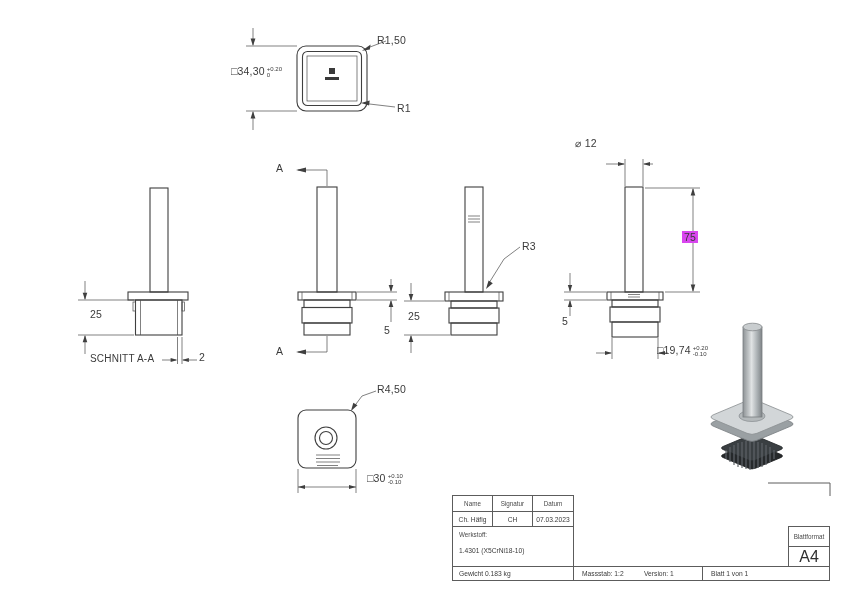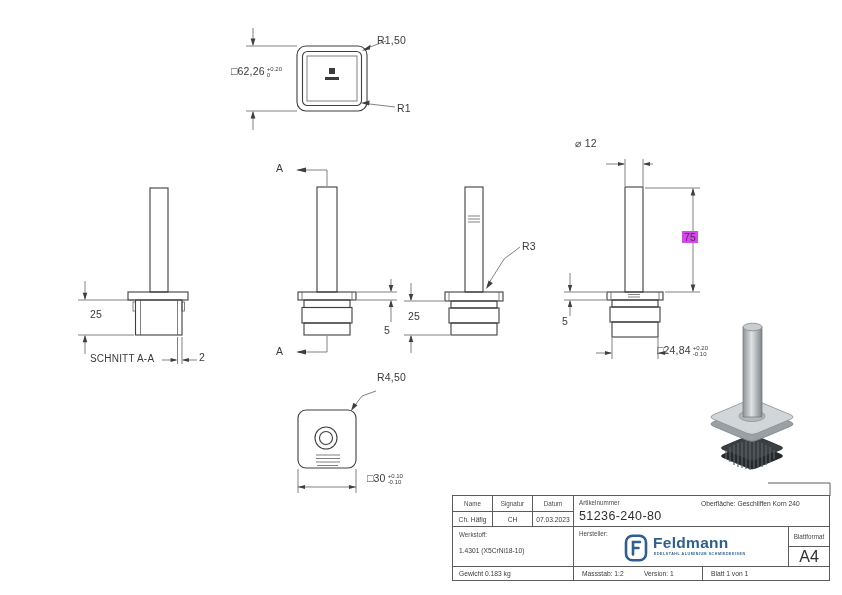--- a/index.html
+++ b/index.html
@@ -227,47 +227,47 @@
     <rect x="743" y="327" width="19" height="90" fill="url(#rodGrad)" stroke="#787d80" stroke-width="0.8"></rect>
     <ellipse cx="752.5" cy="327" rx="9.5" ry="3.8" fill="#c9cdcf" stroke="#85898c" stroke-width="0.8"></ellipse>
   </g>
 
   <g>
     <line x1="768" y1="483" x2="830" y2="483" stroke="#5c5c5c" stroke-width="1"></line>
     <line x1="830" y1="483" x2="830" y2="496" stroke="#5c5c5c" stroke-width="1"></line>
   </g>
 </svg>
 
-<div class="dim" style="left:231px;top:65px"><span>□62,26</span><span class="tol">
+<div class="dim" style="left:231px;top:65px"><span>□34,30</span><span class="tol">
         <span>+0.20</span>
         <span>0</span>
       </span></div>
 <div class="dim" style="left:377px;top:34px">R1,50</div>
 <div class="dim" style="left:397px;top:102px">R1</div>
 
 <div class="dim" style="left:90px;top:308px">25</div>
 <div class="dim sm" style="left:90px;top:353px">SCHNITT A-A</div>
 <div class="dim" style="left:199px;top:351px">2</div>
 
 <div class="dim" style="left:276px;top:162px">A</div>
 <div class="dim" style="left:276px;top:345px">A</div>
 <div class="dim" style="left:384px;top:324px">5</div>
 
 <div class="dim" style="left:522px;top:240px">R3</div>
 <div class="dim" style="left:408px;top:310px">25</div>
 
 <div class="dim" style="left:575px;top:137px">⌀ 12</div>
 <div class="dim bgw" style="left:682px;top:231px">75</div>
 <div class="dim" style="left:562px;top:315px">5</div>
-<div class="dim" style="left:657px;top:344px"><span>□24,84</span><span class="tol">
+<div class="dim" style="left:657px;top:344px"><span>□19,74</span><span class="tol">
         <span>+0.20</span>
         <span>-0.10</span>
       </span></div>
 
-<div class="dim" style="left:377px;top:371px">R4,50</div>
+<div class="dim" style="left:377px;top:383px">R4,50</div>
 <div class="dim" style="left:367px;top:472px"><span>□30</span><span class="tol">
         <span>+0.10</span>
         <span>-0.10</span>
       </span></div>
 
 <div class="tb">
 
   <div class="cell cc lbl" style="left:0;top:0;width:41px;height:17px">Name</div>
   <div class="cell cc lbl" style="left:40px;top:0;width:41px;height:17px">Signatur</div>
   <div class="cell cc lbl" style="left:80px;top:0;width:42px;height:17px">Datum</div>
@@ -275,37 +275,21 @@
   <div class="cell cc val" style="left:40px;top:16px;width:41px;height:16px">CH</div>
   <div class="cell cc val" style="left:80px;top:16px;width:42px;height:16px">07.03.2023</div>
   <div class="cell" style="left:0;top:31px;width:122px;height:41px">
     <span class="abs lbl" style="left:6px;top:4px">Werkstoff:</span>
     <span class="abs val" style="left:6px;top:20px">1.4301 (X5CrNi18-10)</span>
   </div>
   <div class="cell" style="left:0;top:71px;width:122px;height:15px">
     <span class="abs val" style="left:6px;top:3px">Gewicht 0.183 kg</span>
   </div>
 
-  <div class="cell" style="left:121px;top:0;width:257px;height:32px">
-    <span class="abs lbl" style="left:5px;top:3px">Artikelnummer</span>
-    <span class="abs artnum" style="left:5px;top:13px">51236-240-80</span>
-    <span class="abs val" style="left:127px;top:4px">Oberfläche:  Geschliffen Korn 240</span>
-  </div>
-
-  <div class="cell" style="left:121px;top:31px;width:257px;height:41px">
-    <span class="abs lbl" style="left:5px;top:3px">Hersteller:</span>
-    <span class="abs" style="left:50px;top:7px">
-      <svg width="25" height="29" viewBox="0 0 25 29">
-        <rect x="2" y="1.8" width="20" height="24.5" rx="6.5" fill="none" stroke="#2e5f90" stroke-width="2.6"></rect>
-        <path d="M9 20.5 V8 h7 M9 14 h5.5" fill="none" stroke="#2e5f90" stroke-width="2.6" stroke-linecap="round"></path>
-      </svg>
-    </span>
-    <span class="abs brandtxt" style="left:79px;top:7px">Feldmann</span>
-    <span class="abs brandtag" style="left:80px;top:25px">EDELSTAHL ALUMINIUM SCHMIEDEEISEN</span>
-  </div>
+
   <div class="cell cc lbl" style="left:336px;top:31px;width:42px;height:21px">Blattformat</div>
   <div class="cell cc a4" style="left:336px;top:51px;width:42px;height:21px">A4</div>
 
   <div class="cell" style="left:121px;top:71px;width:130px;height:15px">
     <span class="abs val" style="left:8px;top:3px">Massstab: 1:2</span>
     <span class="abs val" style="left:70px;top:3px">Version: 1</span>
   </div>
   <div class="cell" style="left:250px;top:71px;width:128px;height:15px">
     <span class="abs val" style="left:8px;top:3px">Blatt 1 von 1</span>
   </div>

